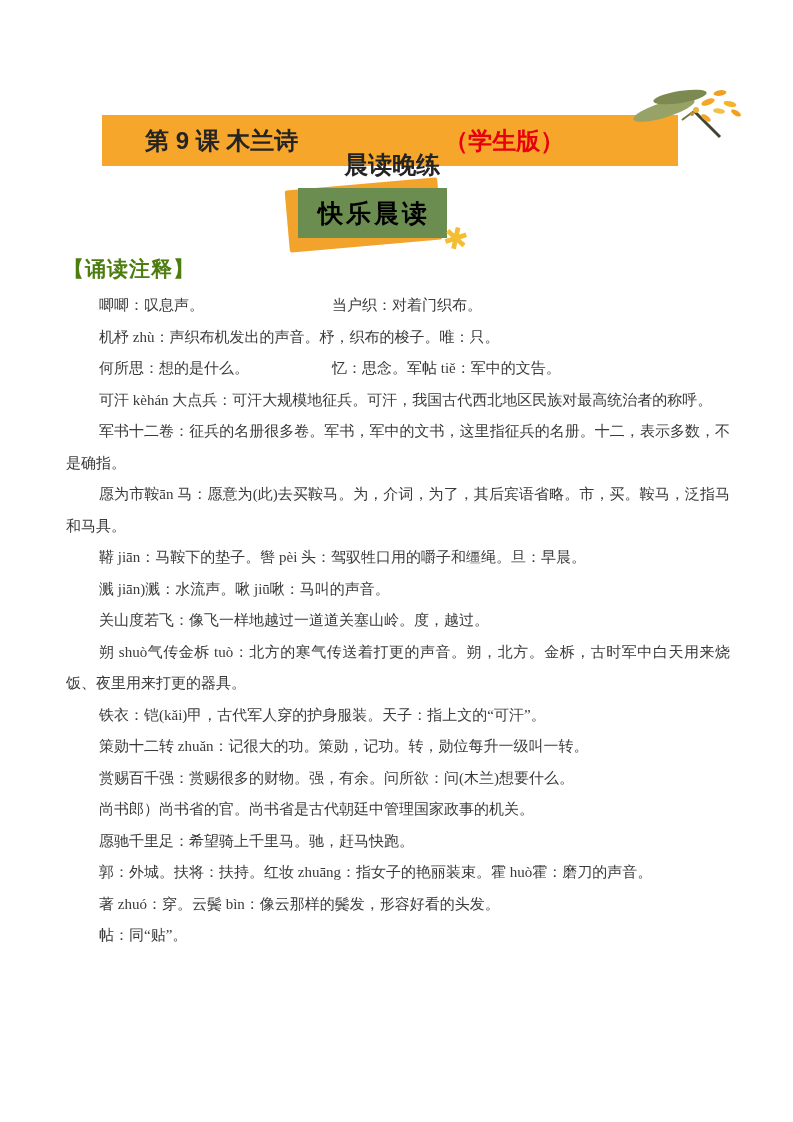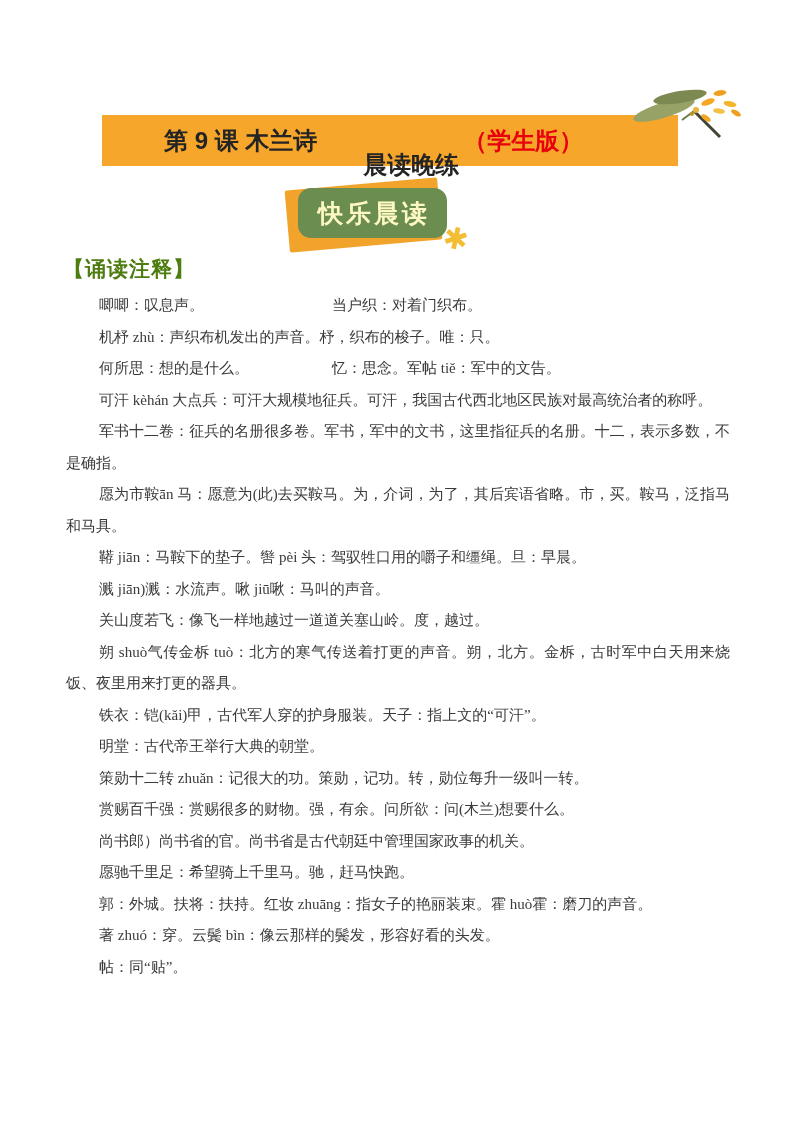--- a/index.html
+++ b/index.html
@@ -6,42 +6,42 @@
   .page {
     position:relative; width:793px; height:1122px;
     background:#ffffff; overflow:hidden;
     font-family:"Liberation Serif","DejaVu Serif",serif;
   }
 
   
   .banner {
     position:absolute; left:102px; top:115px; width:576px; height:51px;
     background:#F5A62B;
-    display:flex; align-items:center; padding-left:62px; box-sizing:border-box;
+    display:flex; align-items:center; padding-left:43px; box-sizing:border-box;
     font-family:"Liberation Sans","DejaVu Sans",sans-serif;
     font-weight:bold; font-size:24px; color:#242424; white-space:nowrap;
   }
   .banner .title-sub { margin-left:46px;margin-top:48px; }
   .banner .title-tag { color:#E8000D; margin-left:4px; }
 
   
   .decoration { position:absolute; left:622px; top:80px; width:140px; height:70px; }
 
   
   .badge-wrap { position:absolute; left:285px; top:176px; width:210px; height:92px; }
   .badge-orange {
     position:absolute; left:2px; top:8px; width:153px; height:62px;
     background:#F1A32C; transform:rotate(-5deg); border-radius:2px;
   }
   .badge-green {
     position:absolute; left:13px; top:12px; width:149px; height:50px;
-    background:#6B8D50; border-radius:13px;
+    background:#6B8D50; border-radius:0;
     display:flex; align-items:center; justify-content:center;
     font-family:"Liberation Sans","DejaVu Sans",sans-serif;
-    font-weight:bold; font-size:25px; color:#fef9c3; letter-spacing:3px;
+    font-weight:bold; font-size:25px; color:#000000; letter-spacing:3px;
     text-indent:3px;
   }
   .badge-star {
     position:absolute; left:158px; top:48px;
     font-size:30px; color:#F3BE33; transform:rotate(12deg);
     font-family:"DejaVu Sans",sans-serif; line-height:1;
   }
 
   
   .section-heading {
@@ -96,21 +96,20 @@
       <p class="note">机杼 zhù：声织布机发出的声音。杼，织布的梭子。唯：只。</p>
       <p class="note"><span class="col-left">何所思：想的是什么。</span><span>忆：思念。军帖 tiě：军中的文告。</span></p>
       <p class="note">可汗 kèhán 大点兵：可汗大规模地征兵。可汗，我国古代西北地区民族对最高统治者的称呼。</p>
       <p class="note">军书十二卷：征兵的名册很多卷。军书，军中的文书，这里指征兵的名册。十二，表示多数，不是确指。</p>
       <p class="note">愿为市鞍ān 马：愿意为(此)去买鞍马。为，介词，为了，其后宾语省略。市，买。鞍马，泛指马和马具。</p>
       <p class="note">鞯 jiān：马鞍下的垫子。辔 pèi 头：驾驭牲口用的嚼子和缰绳。旦：早晨。</p>
       <p class="note">溅 jiān)溅：水流声。啾 jiū啾：马叫的声音。</p>
       <p class="note">关山度若飞：像飞一样地越过一道道关塞山岭。度，越过。</p>
       <p class="note">朔 shuò气传金柝 tuò：北方的寒气传送着打更的声音。朔，北方。金柝，古时军中白天用来烧饭、夜里用来打更的器具。</p>
       <p class="note">铁衣：铠(kǎi)甲，古代军人穿的护身服装。天子：指上文的“可汗”。</p>
-      <p class="note">明堂：古代帝王举行大典的朝堂。</p>
       <p class="note">策勋十二转 zhuǎn：记很大的功。策勋，记功。转，勋位每升一级叫一转。</p>
       <p class="note">赏赐百千强：赏赐很多的财物。强，有余。问所欲：问(木兰)想要什么。</p>
       <p class="note">尚书郎）尚书省的官。尚书省是古代朝廷中管理国家政事的机关。</p>
       <p class="note">愿驰千里足：希望骑上千里马。驰，赶马快跑。</p>
       <p class="note">郭：外城。扶将：扶持。红妆 zhuāng：指女子的艳丽装束。霍 huò霍：磨刀的声音。</p>
       <p class="note">著 zhuó：穿。云鬓 bìn：像云那样的鬓发，形容好看的头发。</p>
       <p class="note">帖：同“贴”。</p>
     </div>
 
 </div>

